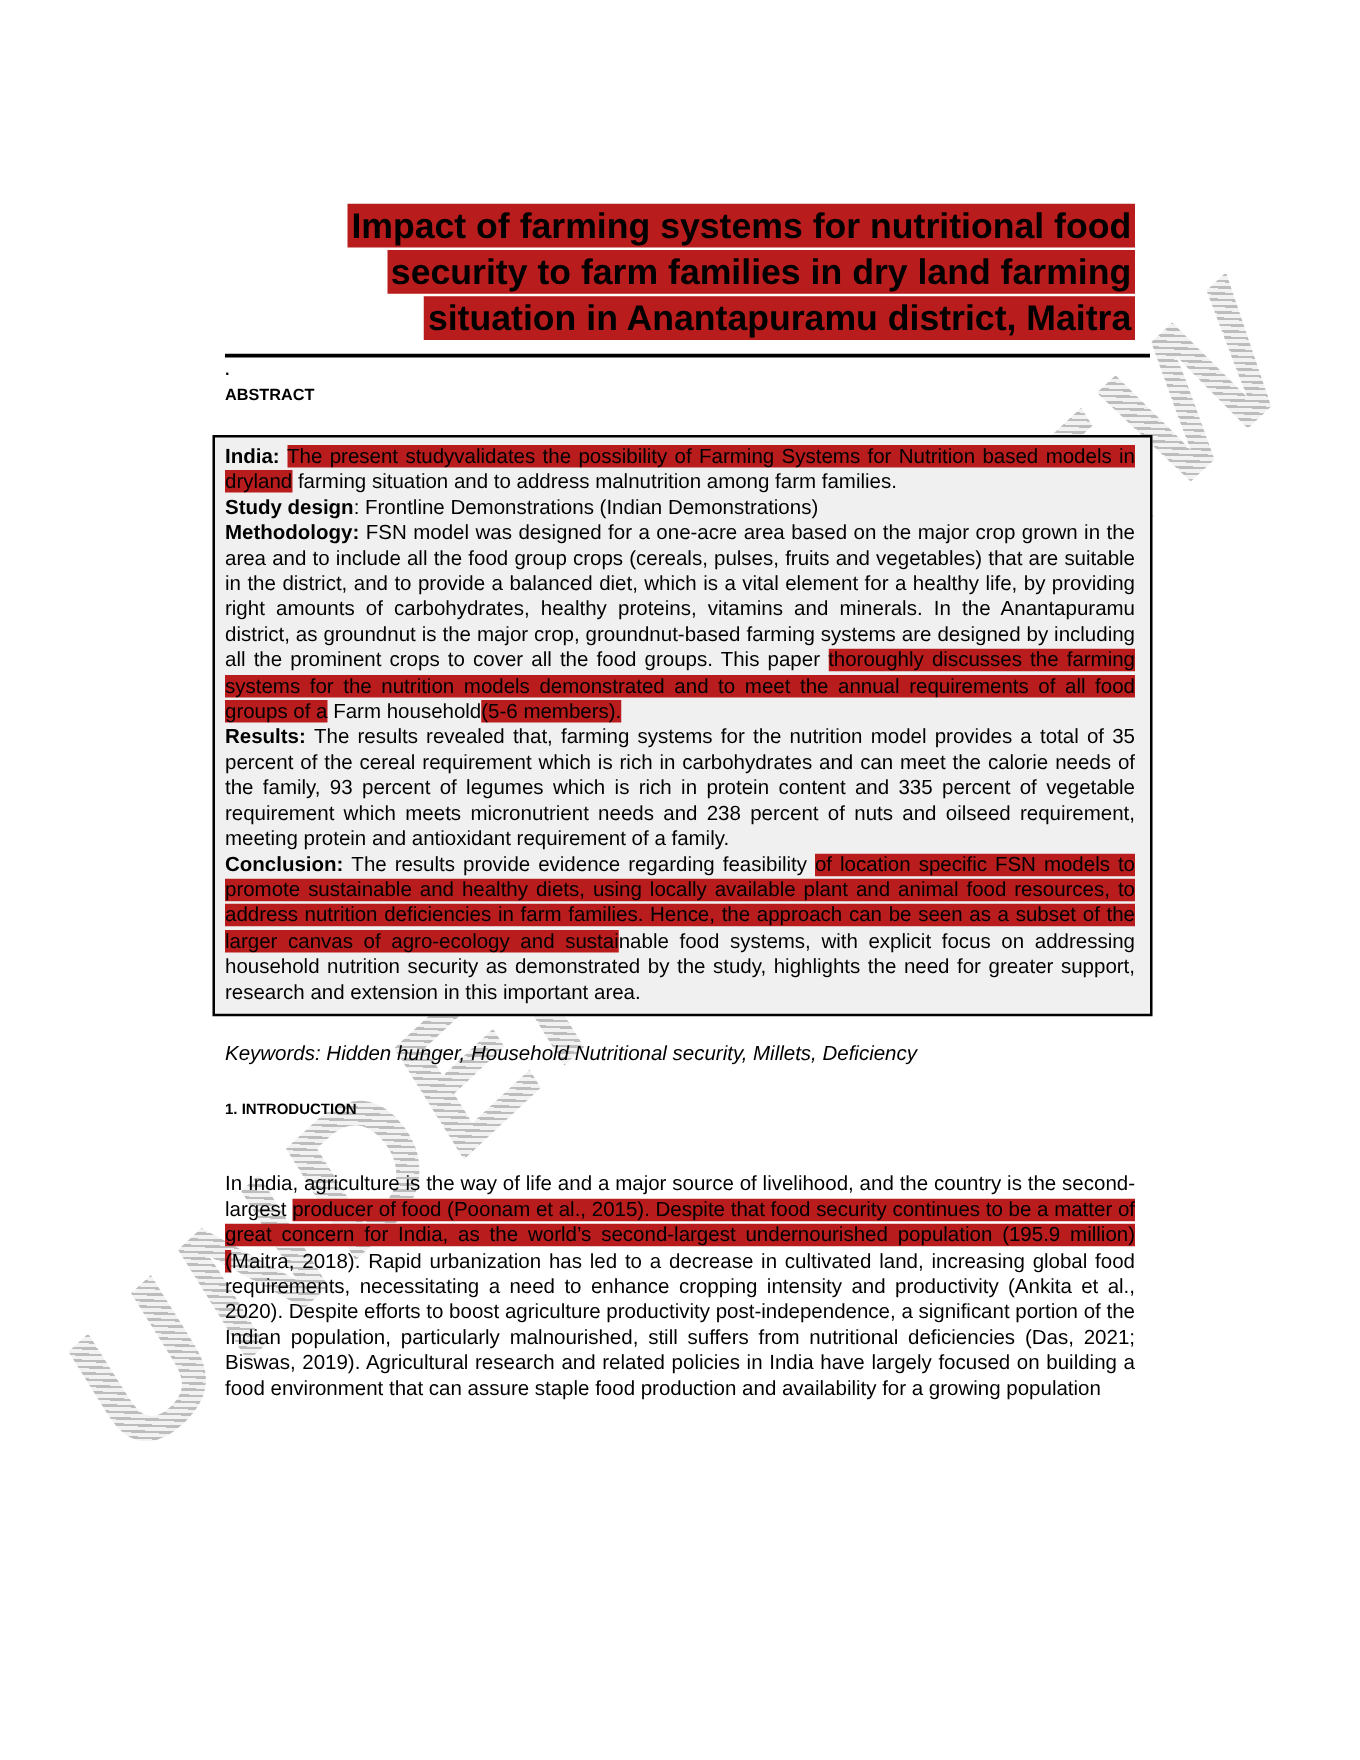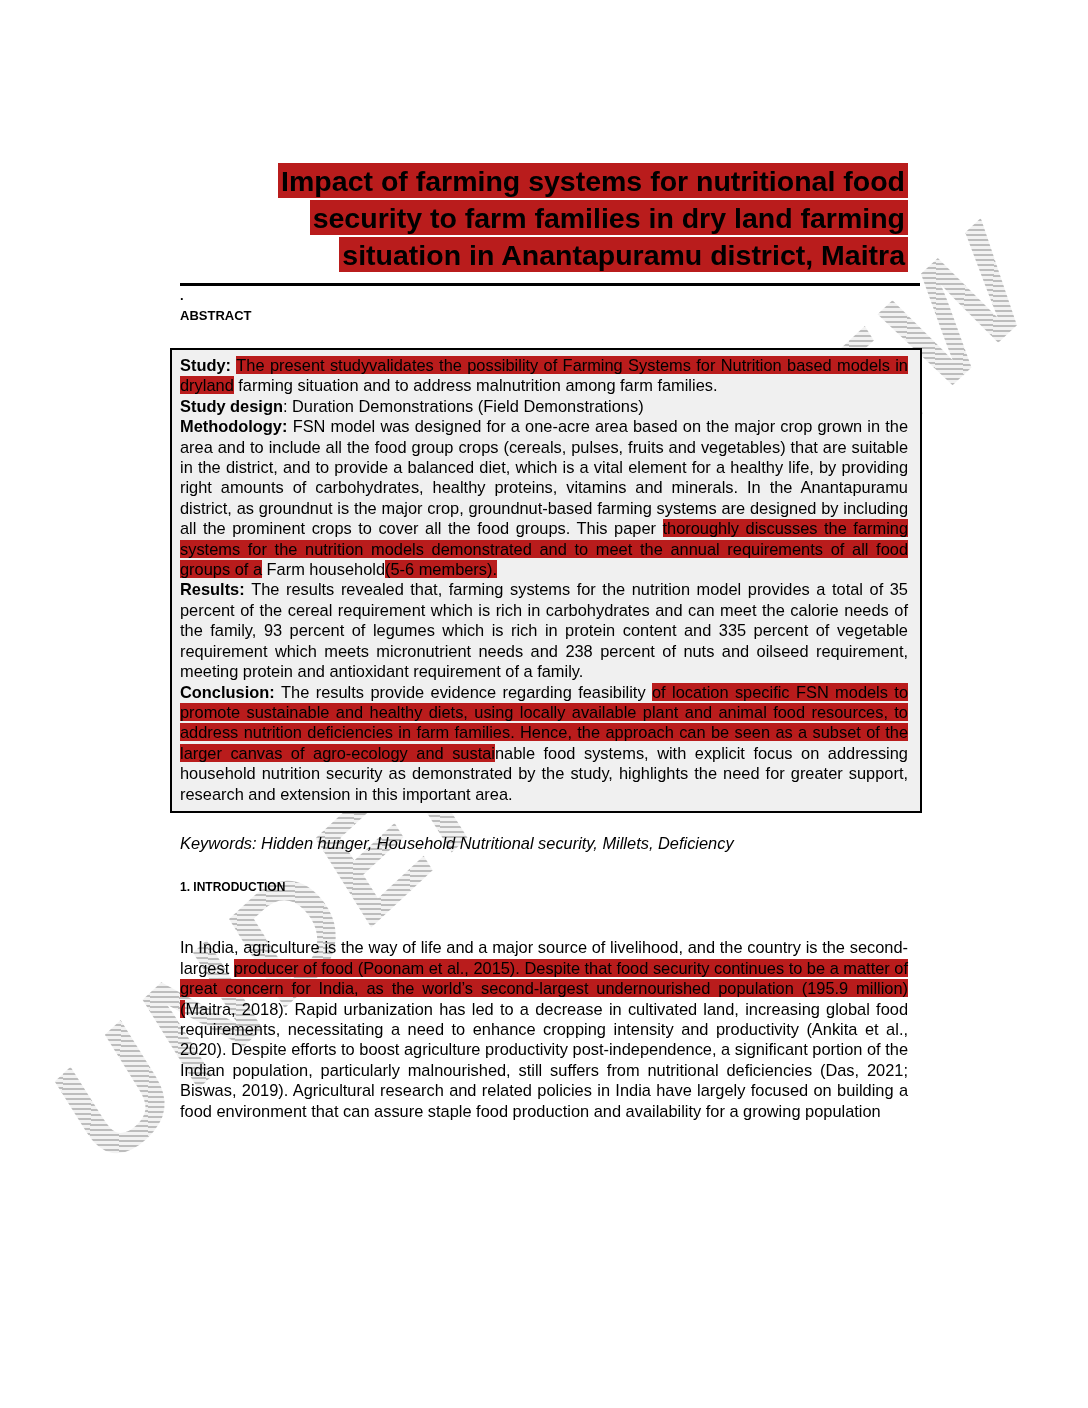--- a/index.html
+++ b/index.html
@@ -103,23 +103,23 @@
 
     <h1 class="title"><span class="hl">Impact of farming systems for nutritional food</span><br><span class="hl">security to farm families in dry land farming</span><br><span class="hl">situation in Anantapuramu district, Maitra</span><br></h1>
 
     <div class="rule"></div>
 
     <div class="dot">.</div>
 
     <h2 class="abstract-heading">ABSTRACT</h2>
 
     <div class="abstract-box">
-      <p class="jp"><b>Study: </b><span class="hl">The present studyvalidates the possibility of Farming Systems for Nutrition based models in dryland</span><span> farming situation and to address malnutrition among farm families.</span></p>
+      <p class="jp"><b>India: </b><span class="hl">The present studyvalidates the possibility of Farming Systems for Nutrition based models in dryland</span><span> farming situation and to address malnutrition among farm families.</span></p>
 
-      <p class="jp"><b>Study design</b><span>: Duration Demonstrations (Field Demonstrations)</span></p>
+      <p class="jp"><b>Study design</b><span>: Frontline Demonstrations (Indian Demonstrations)</span></p>
 
 
       <p class="jp"><b>Methodology: </b><span>FSN model was designed for a one-acre area based on the major crop grown in the area and to include all the food group crops (cereals, pulses, fruits and vegetables) that are suitable in the district, and to provide a balanced diet, which is a vital element for a healthy life, by providing right amounts of carbohydrates, healthy proteins, vitamins and minerals. In the Anantapuramu district, as groundnut is the major crop, groundnut-based farming systems are designed by including all the prominent crops to cover all the food groups. This paper </span><span class="hl">thoroughly discusses the farming systems for the nutrition models demonstrated and to meet the annual requirements of all food groups of a</span><span> Farm household</span><span class="hl">(5-6 members).</span></p>
 
       <p class="jp"><b>Results: </b><span>The results revealed that, farming systems for the nutrition model provides a total of 35 percent of the cereal requirement which is rich in carbohydrates and can meet the calorie needs of the family, 93 percent of legumes which is rich in protein content and 335 percent of vegetable requirement which meets micronutrient needs and 238 percent of nuts and oilseed requirement, meeting protein and antioxidant requirement of a family.</span></p>
 
       <p class="jp"><b>Conclusion: </b><span>The results provide evidence regarding feasibility </span><span class="hl">of location specific FSN models to promote sustainable and healthy diets, using locally available plant and animal food resources, to address nutrition deficiencies in farm families. Hence, the approach can be seen as a subset of the larger canvas of agro-ecology and sustai</span><span>nable food systems, with explicit focus on addressing household nutrition security as demonstrated by the study, highlights the need for greater support, research and extension in this important area.</span></p>
     </div>
 
     <p class="keywords">Keywords: Hidden hunger, Household Nutritional security, Millets, Deficiency</p>

